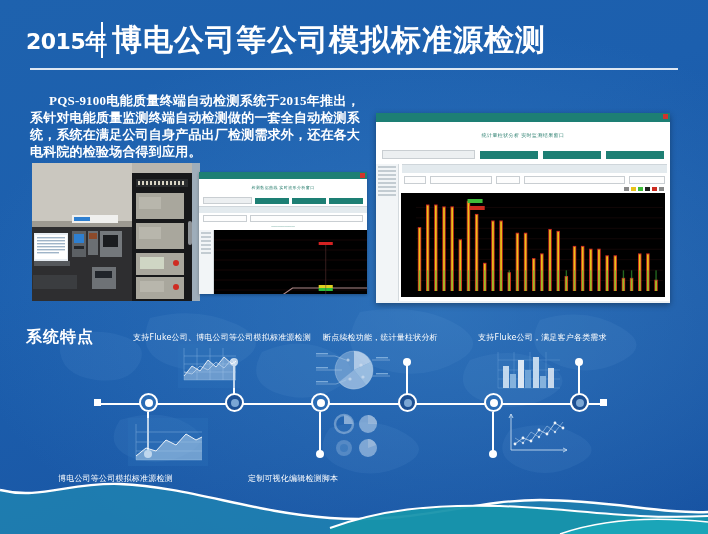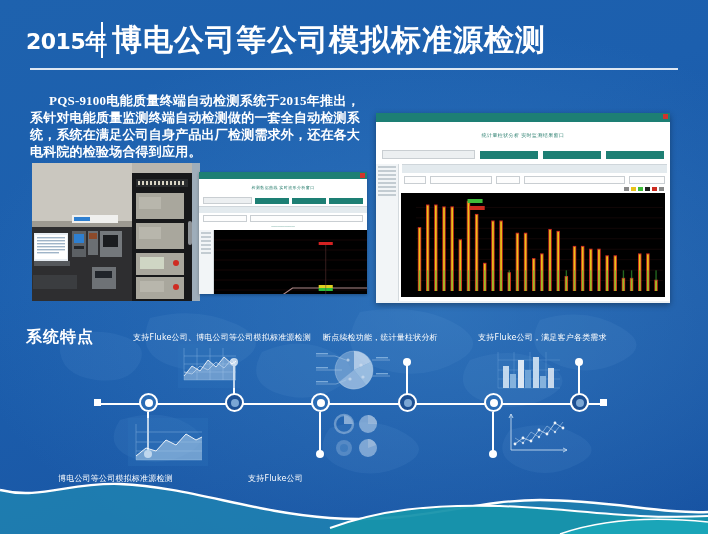--- a/index.html
+++ b/index.html
@@ -477,21 +477,21 @@
           <path d="M12 3 A9 9 0 0 1 21 12 L12 12 Z" fill="#eaf3fb"></path>
           <circle cx="36" cy="12" r="9" fill="#cfe2f4"></circle>
           <path d="M36 12 L36 3 A9 9 0 0 1 45 12 Z" fill="#ffffff"></path>
           <circle cx="12" cy="36" r="8" fill="#b5d3ee" opacity=".6"></circle>
           <circle cx="12" cy="36" r="4" fill="#2e73bb" opacity=".5"></circle>
           <circle cx="36" cy="36" r="9" fill="#cfe2f4"></circle>
           <path d="M36 36 L36 27 A9 9 0 0 1 44 33 Z" fill="#ffffff"></path>
         </g>
       </svg>
     </div>
-    <div class="lbl" style="left:248px;top:143px">支持Fluke公司</div>
+    <div class="lbl" style="left:248px;top:143px">定制可视化编辑检测脚本</div>
 
     <div class="node dark" style="left:398px">
         <span class="core"></span>
       </div>
     <div class="stem" style="left:406px;top:32px;height:33px">
       <span class="stem-dot" style="top:-4px"></span>
     </div>
     <div class="icon-box" style="left:306px;top:16px">
       <svg width="96" height="48" viewBox="0 0 96 48">
         <g opacity=".85">

